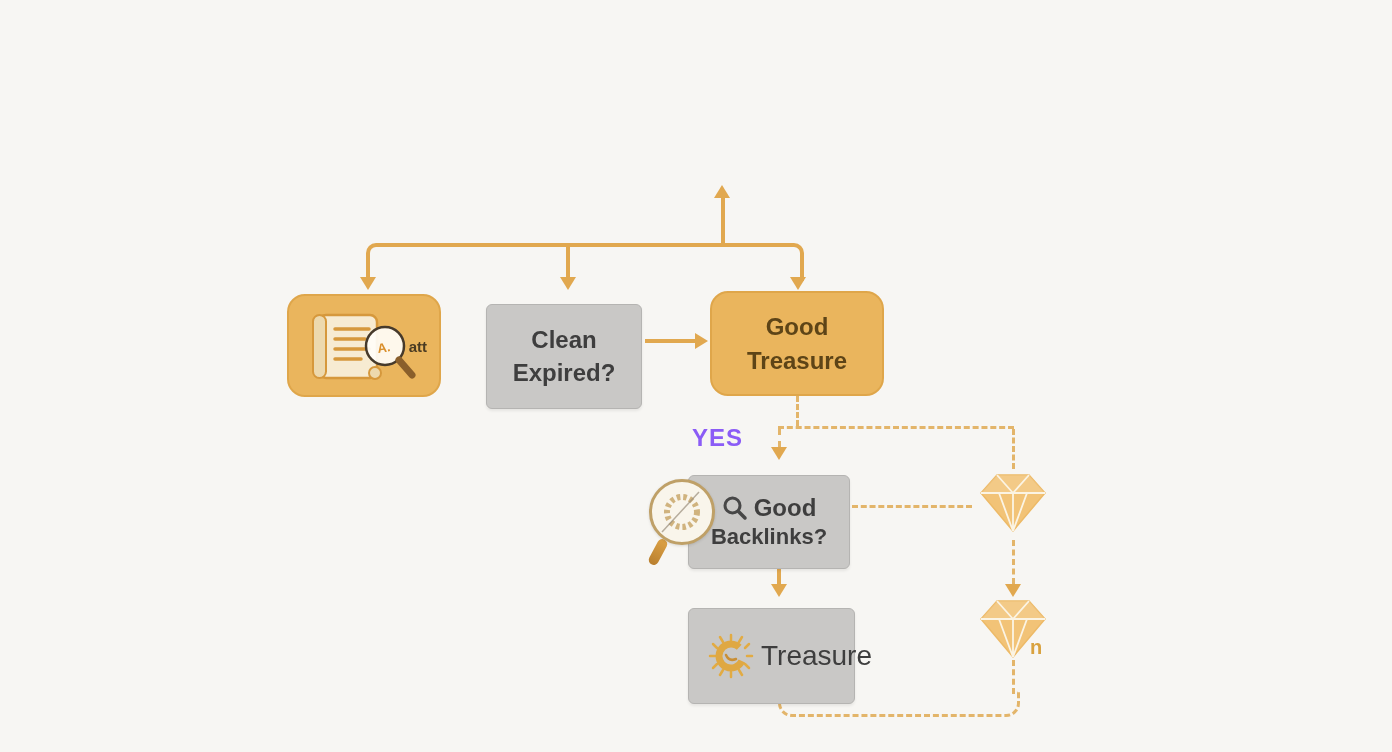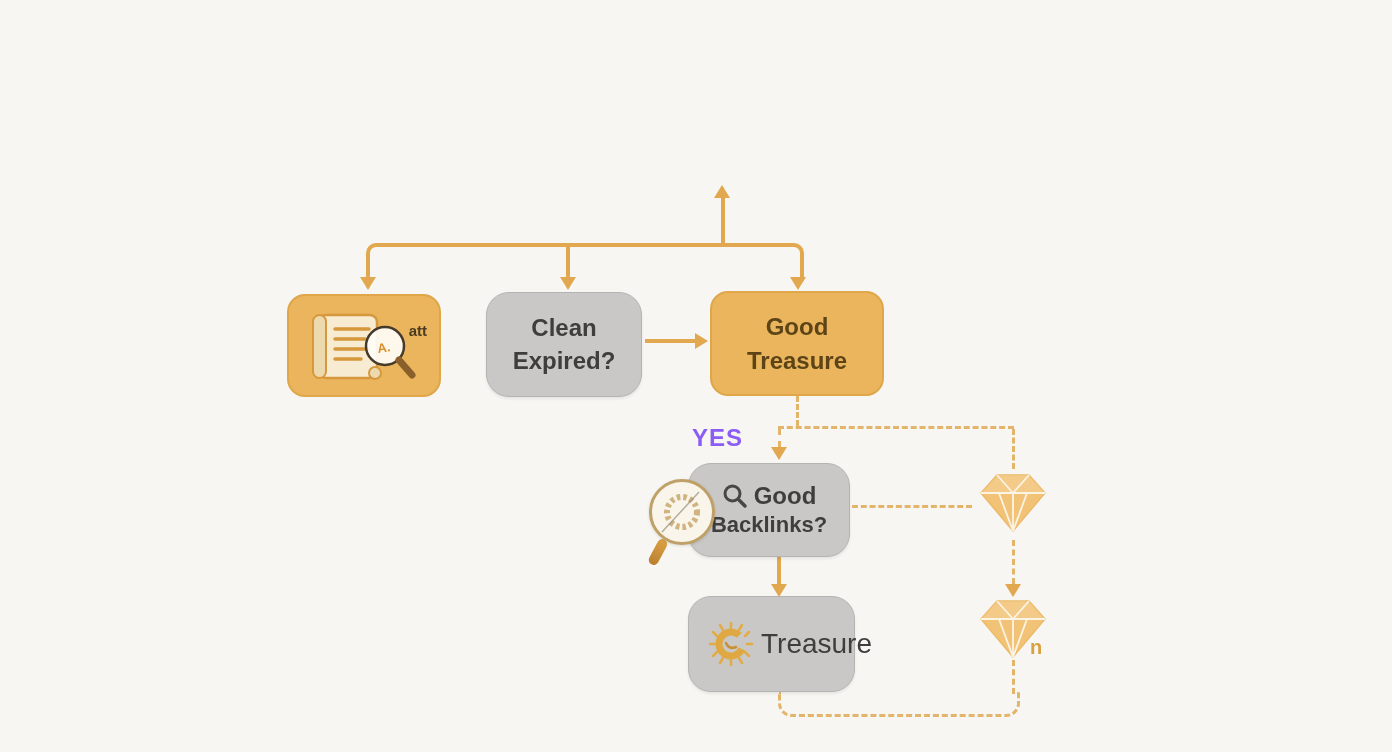--- a/index.html
+++ b/index.html
@@ -5,34 +5,34 @@
   html,body{margin:0;padding:0;background:#e9e8e6;}
   .canvas{
     position:relative;width:1392px;height:752px;overflow:hidden;
     background:var(--background,#F7F6F3);
     font-family:"Liberation Sans",sans-serif;
   }
   
   .box{position:absolute;display:flex;flex-direction:column;align-items:center;justify-content:center;text-align:center;}
   .orange{background:var(--orange-box2,#EAB55D);border:2px solid var(--orange-box2-border,#DFA64A);border-radius:18px;color:var(--text-brown2,#5D4417);}
   .orange-lg{background:var(--orange-box,#F6C97C);border:2px solid var(--orange-box-border,#EEBD67);border-radius:22px;color:var(--text-brown,#6B4A1E);}
-  .gray{background:var(--gray-box,#C9C8C6);border:1px solid var(--gray-box-border,#B5B4B2);border-radius:23px;color:var(--text-dark,#3E3E3E);box-shadow:0 2px 3px rgba(0,0,0,.07);}
+  .gray{background:var(--gray-box,#C9C8C6);border:1px solid var(--gray-box-border,#B5B4B2);border-radius:6px;color:var(--text-dark,#3E3E3E);box-shadow:0 2px 3px rgba(0,0,0,.07);margin-top:12px;}
   #expired{left:614px;top:63px;width:216px;height:118px;font-size:28px;font-weight:700;line-height:1.24;}
   #expired sup{font-size:12px;font-weight:700;}
   #scrollbox{left:287px;top:294px;width:150px;height:99px;}
   #cleanhistory{left:486px;top:292px;width:154px;height:103px;font-size:24px;font-weight:700;line-height:1.35;}
   #goodbacklinks{left:710px;top:291px;width:170px;height:101px;font-size:24px;font-weight:600;line-height:1.4;}
   #gbq{left:688px;top:463px;width:160px;height:92px;font-size:22px;font-weight:600;line-height:1.3;}
   #gbq .l1{display:flex;align-items:center;gap:6px;font-size:24px;font-weight:700;}
   #treasurebox{left:688px;top:596px;width:165px;height:94px;font-size:28px;font-weight:500;}
   #treasurebox .row{display:flex;align-items:center;gap:6px;padding-left:36px;}
   
   .yes{position:absolute;left:692px;top:424px;font-size:24px;font-weight:800;letter-spacing:1px;color:#8b5cf6;}
   .nlabel{position:absolute;left:1030px;top:636px;font-size:20px;font-weight:700;color:var(--gold,#D9A23F);}
-  .att{position:absolute;right:12px;top:26px;font-size:15px;font-weight:700;color:#4A3B22;}
+  .att{position:absolute;right:12px;top:42px;font-size:15px;font-weight:700;color:#4A3B22;}
   
   .seg{position:absolute;background:var(--arrow,#E1A84F);}
   .frame-top{position:absolute;left:366px;top:243px;width:430px;height:34px;
     border-top:4px solid var(--arrow,#E1A84F);border-left:4px solid var(--arrow,#E1A84F);
     border-right:4px solid var(--arrow,#E1A84F);border-radius:10px 10px 0 0;}
   .riser{left:721px;top:198px;width:4px;height:46px;}
   .midstub{left:566px;top:247px;width:4px;height:30px;}
   .chgb{left:645px;top:339px;width:50px;height:4px;}
   .gbqtr{left:777px;top:557px;width:4px;height:28px;}
   .tri{position:absolute;width:0;height:0;}

